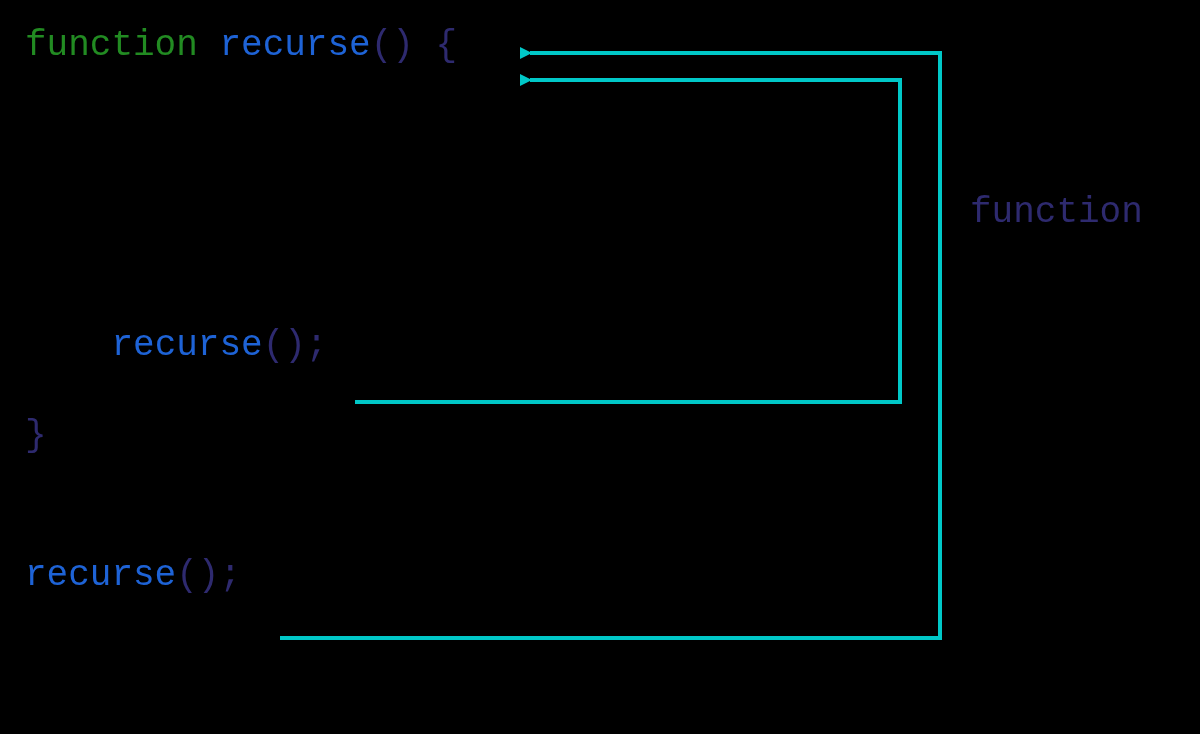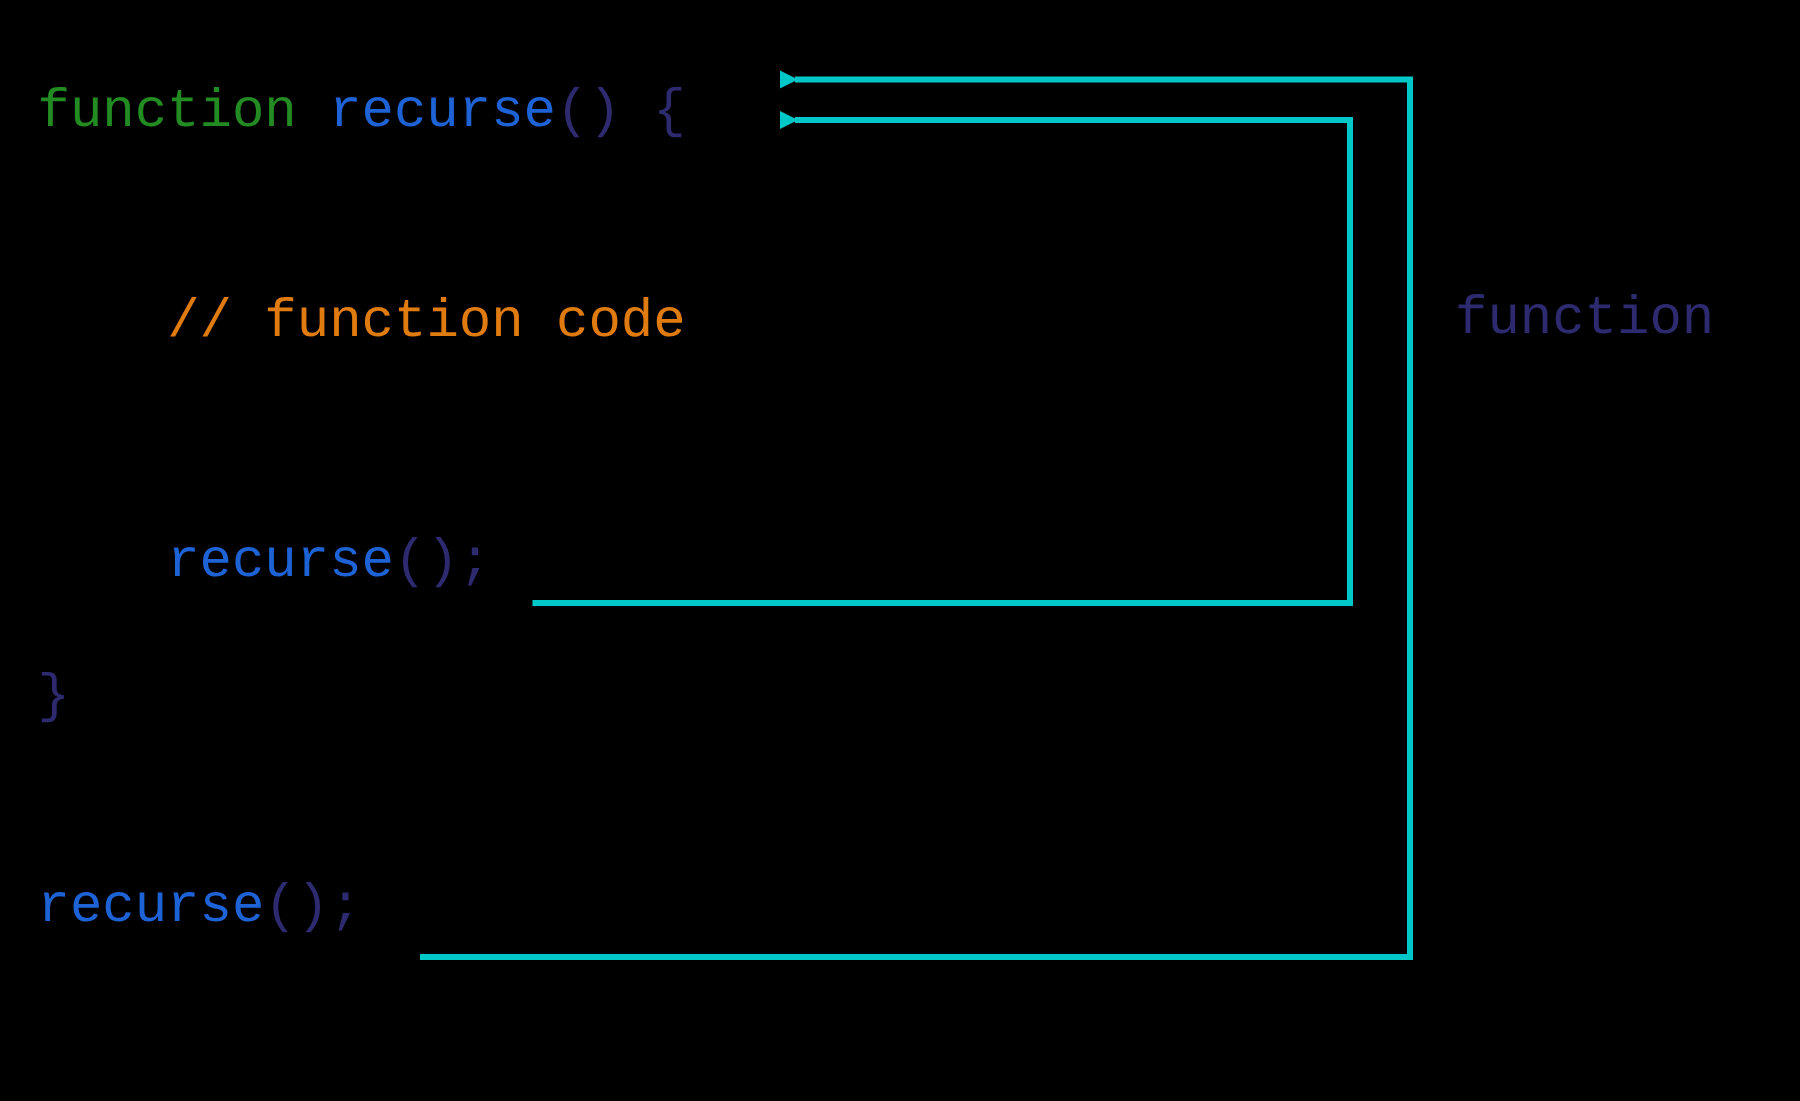--- a/index.html
+++ b/index.html
@@ -9,21 +9,21 @@
     font-family: "Consolas", "Monaco", "Courier New", monospace;
     font-size: 36px;
     width: 1200px;
     height: 734px;
     position: relative;
     overflow: hidden;
   }
   .code-area {
     position: absolute;
     left: 25px;
-    top: 53px;
+    top: 24px;
     text-decoration: underline;
   }
   .line {
     height: 90px;
     line-height: 44px;
     white-space: pre;
   }
   .line-tight {
     height: 60px;
     line-height: 44px;
@@ -51,21 +51,21 @@
   }
 </style>
 </head>
 <body>
 
 <div class="code-area">
   <div class="line"><span class="kw">function</span><span> </span><span class="fn">recurse</span><span class="paren">()</span><span class="paren"> {</span></div>
 
   <div class="line" style="height:50px;"></div>
 
-  <div class="line"><span>    </span><span class="comment">// function code</span></div>
+  <div class="line"><span>    </span></div>
 
   <div class="line" style="height:70px;"></div>
 
   <div class="line"><span>    </span><span class="fn">recurse</span><span class="paren">();</span></div>
 
   <div class="line-tight"><span class="paren">}</span></div>
 
   <div class="line-tight" style="height:80px;"></div>
 
   <div class="line"><span class="fn">recurse</span><span class="paren">();</span></div>

